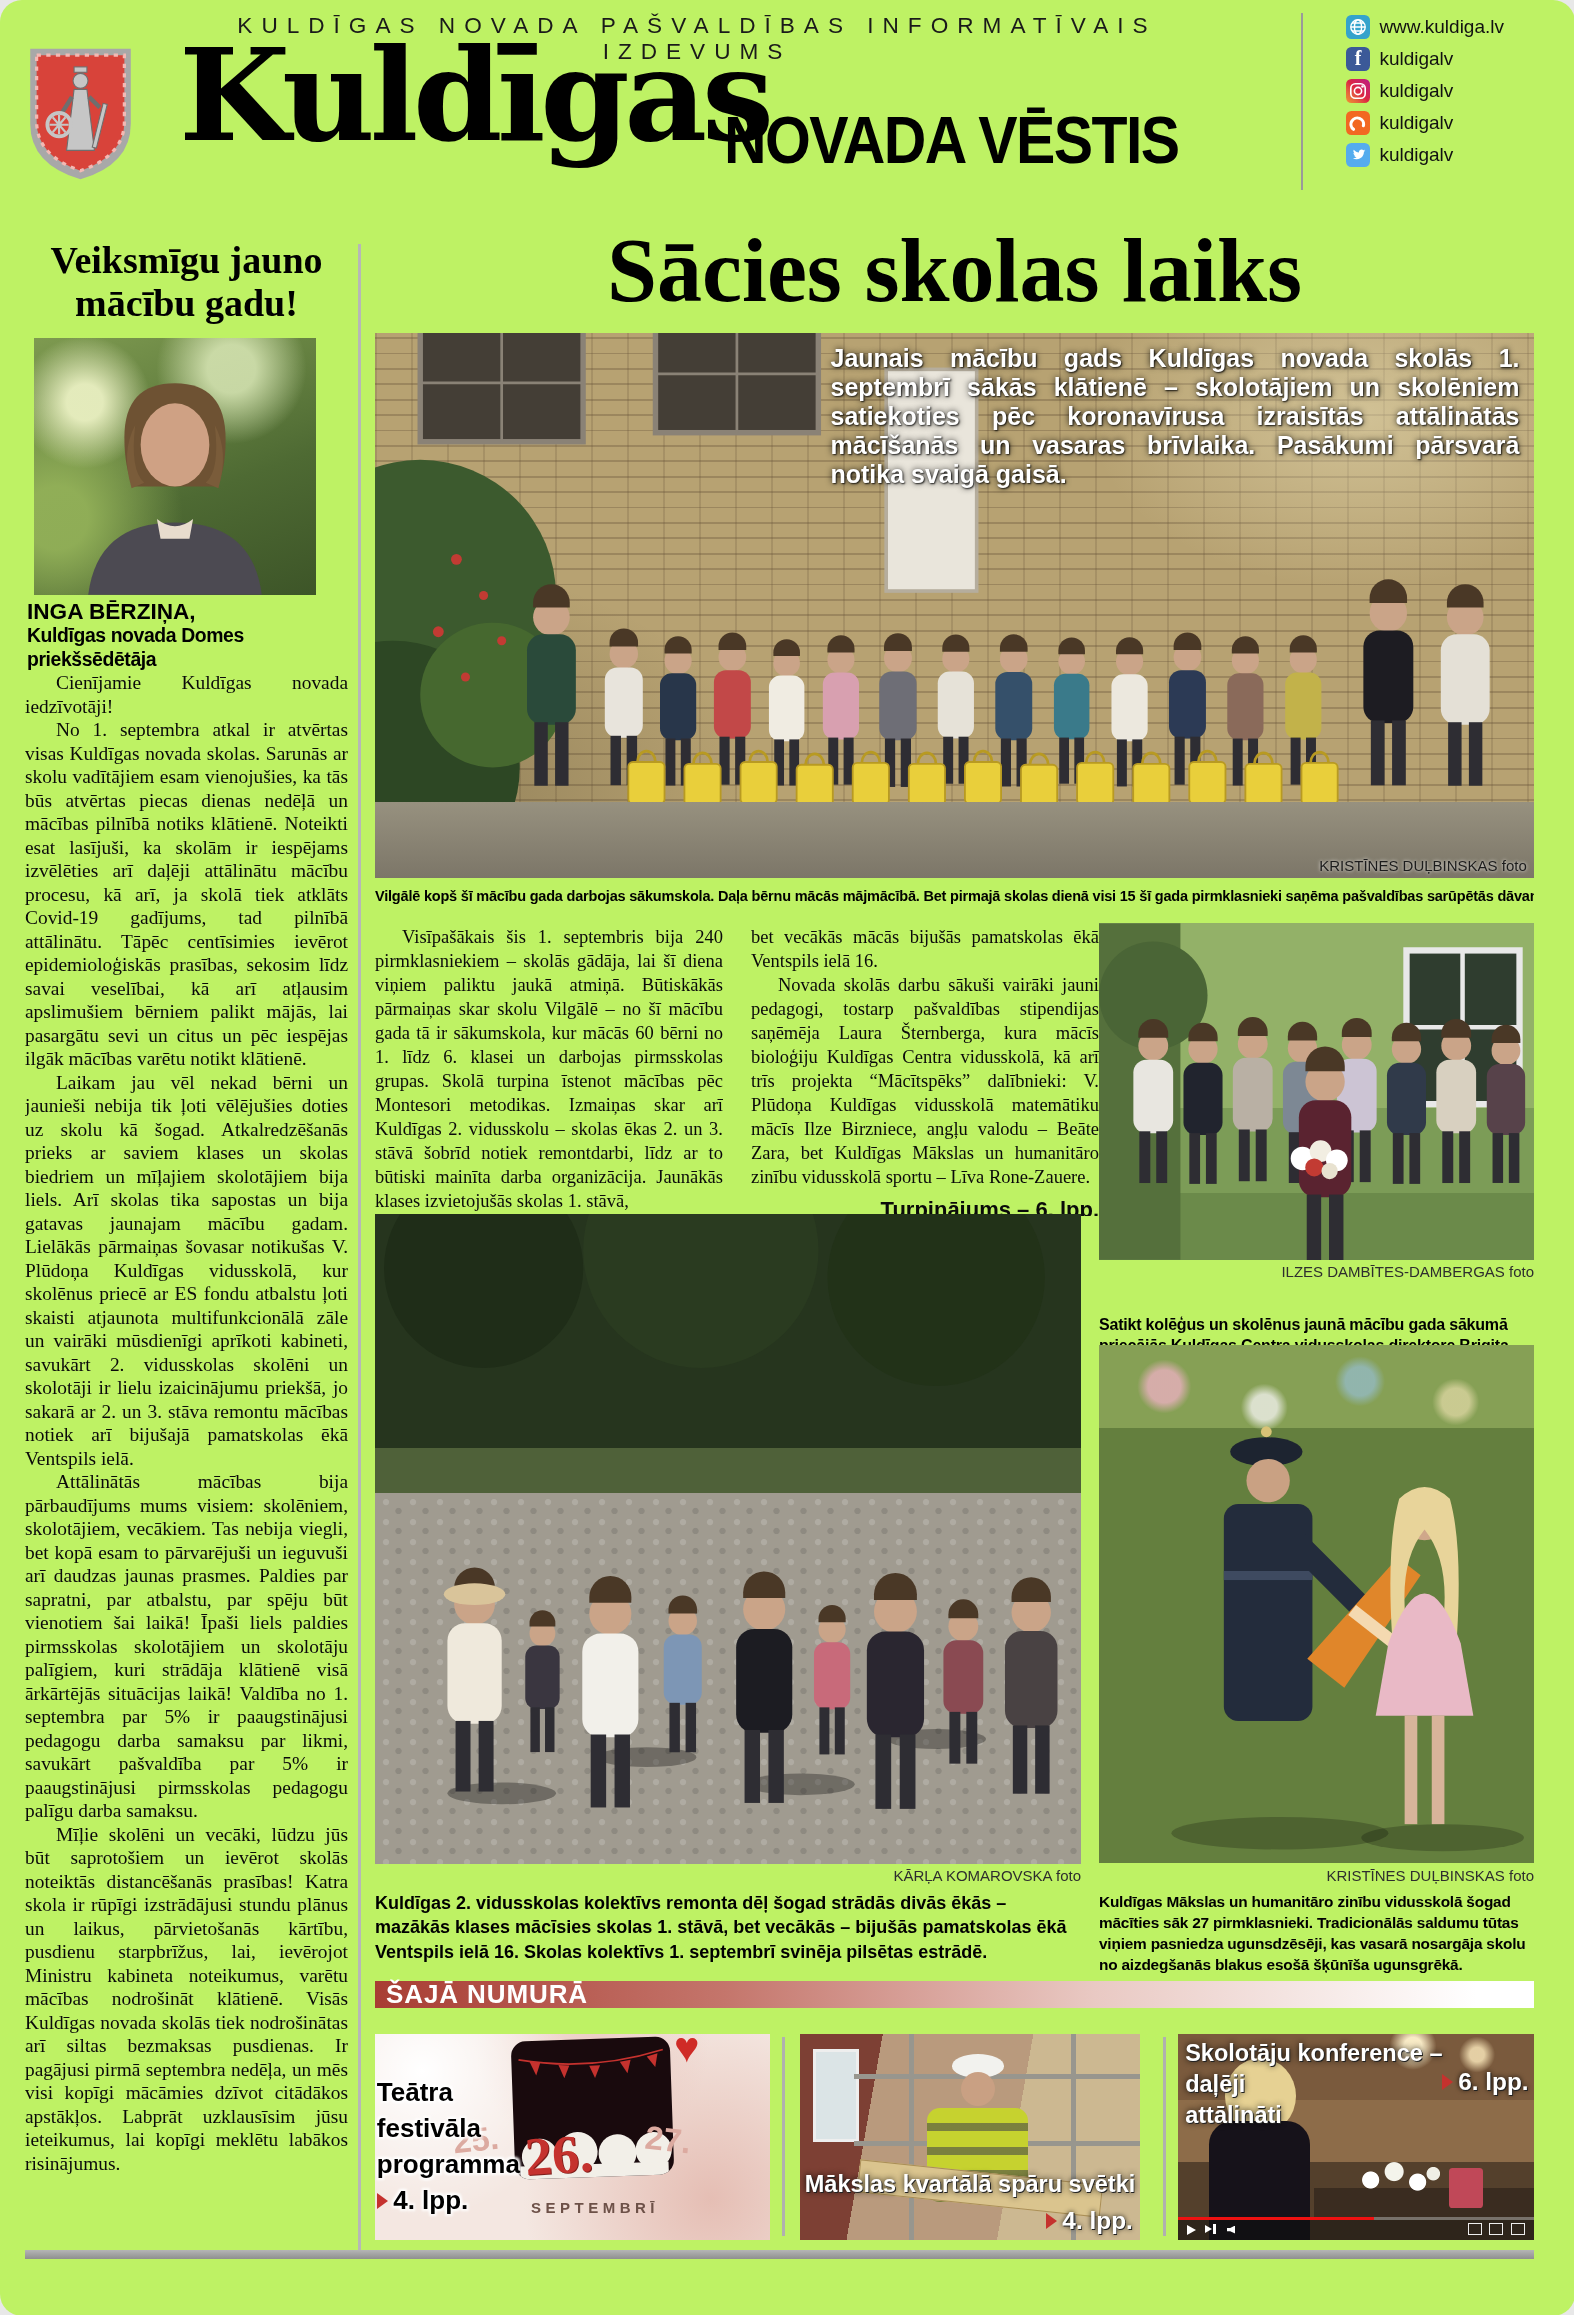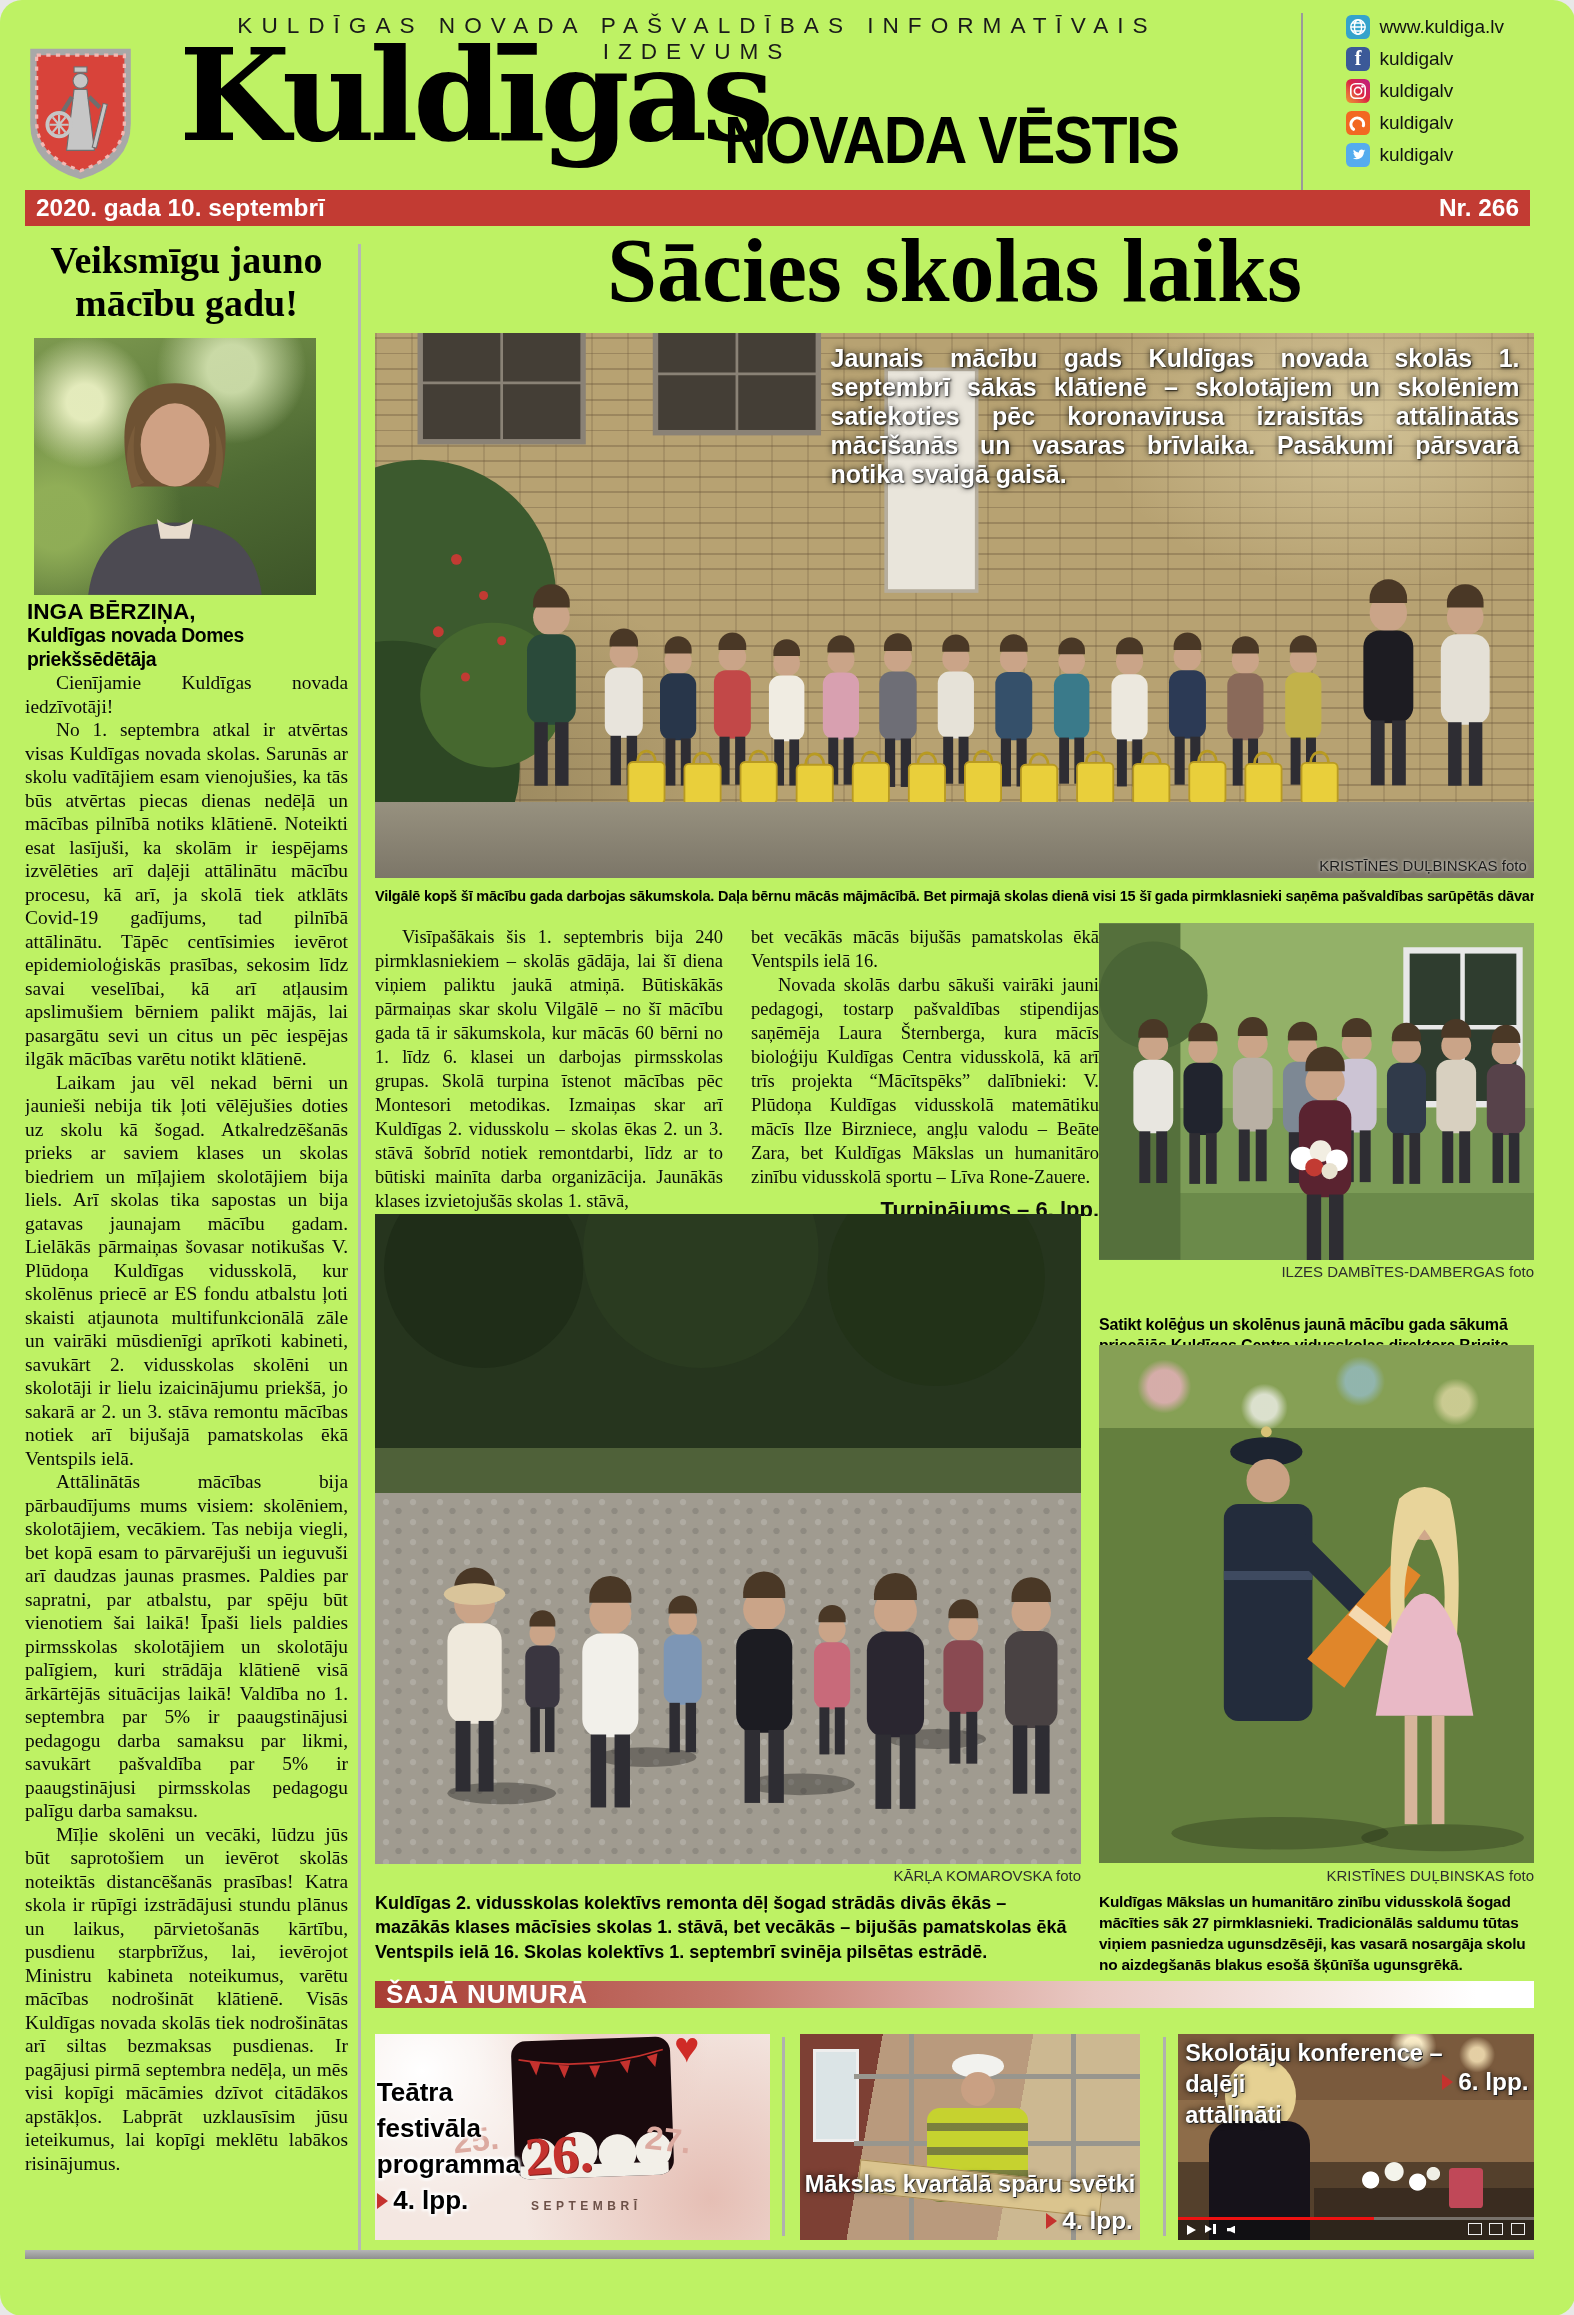--- a/index.html
+++ b/index.html
@@ -115,21 +115,21 @@
     background:
       radial-gradient(circle at 12% 18%,#fff 0,transparent 38%),
       radial-gradient(circle at 85% 80%,#e5beb4 0,transparent 50%),
       radial-gradient(circle at 55% 5%,#eccdc5 0,transparent 40%),#f4e7e1;}
   .p1-card{position:absolute;left:138px;top:5.4px;width:159px;height:138px;border-radius:14.5px;
     background:#190a0d;transform:rotate(-2deg);overflow:hidden;}
   .p1-num-big{position:absolute;left:150px;top:90px;font-family:"Liberation Serif",serif;
     font-weight:bold;font-size:54px;color:#c5322e;transform:rotate(-4deg);
     text-shadow:0.9px 0.9px 0 #7d1d1a;}
   .p1-num-side{position:absolute;font-weight:bold;font-size:33px;color:#dcaaa0;}
-  .p1-sept{position:absolute;left:156px;top:165px;font-size:12px;letter-spacing:4.5px;
+  .p1-sept{position:absolute;left:156px;top:165px;font-size:15px;letter-spacing:4.5px;
     color:#6d5148;font-weight:bold;}
   .p1-heart{position:absolute;left:299px;top:-11px;font-size:43px;color:#cf2b26;}
   .p1-text{position:absolute;left:1.8px;top:40px;font-weight:bold;font-size:26px;line-height:36px;color:#000;
     text-shadow:-1.8px -1.8px 2.7px #fff,1.8px -1.8px 2.7px #fff,-1.8px 1.8px 2.7px #fff,1.8px 1.8px 2.7px #fff;}
   .arrow{display:inline-block;width:0;height:0;border-top:8.1px solid transparent;
     border-bottom:8.1px solid transparent;border-left:11.8px solid #c5322e;margin-right:5.4px;}
   
   .promo2{left:800px;width:340px;
     background:linear-gradient(100deg,#7d4034 0 22%,#b99a7d 22% 62%,#ccb891 62%);}
   .p2-window{position:absolute;left:12.7px;top:14.5px;width:40px;height:87px;background:#dbe4e6;
@@ -248,24 +248,20 @@
     <div class="social-row">
       <span class="sicon s-tw">
         <svg width="18" height="18" viewBox="0 0 24 24">
             <path fill="#fff" d="M22 6c-.6.3-1.3.5-2 .6.7-.4 1.2-1.1 1.5-1.9-.7.4-1.4.7-2.2.9-.7-.7-1.6-1.1-2.6-1.1-1.9 0-3.4 1.5-3.4 3.4 0 .3 0 .5.1.8-2.8-.1-5.3-1.5-7-3.6-.3.5-.5 1.1-.5 1.7 0 1.2.6 2.2 1.5 2.8-.6 0-1.1-.2-1.6-.4v.1c0 1.6 1.2 3 2.7 3.3-.3.1-.6.1-.9.1-.2 0-.4 0-.6-.1.4 1.3 1.7 2.3 3.1 2.3-1.1.9-2.6 1.4-4.2 1.4H5c1.5 1 3.3 1.5 5.2 1.5 6.3 0 9.7-5.2 9.7-9.7v-.4c.7-.5 1.3-1.1 1.7-1.8z"></path>
           </svg>
       </span>
       <span class="social-label">kuldigalv</span>
     </div>
   </div>
 
-  <div class="datebar">
-    <span class="dtext">2020. gada 10. septembrī</span>
-    <span class="dtext">Nr. 266</span>
-  </div>
 
   <div class="lc-h">
     <div>Veiksmīgu jauno</div>
     <div>mācību gadu!</div>
   </div>
 
   <div class="portrait">
     <svg width="282" height="257" viewBox="0 0 312 284">
       <path d="M100 110 q0 -60 56 -60 q56 0 56 62 q0 34 -10 52 l-92 0 q-10 -20 -10 -54" fill="#6e5233"></path>
       <ellipse cx="156" cy="118" rx="38" ry="46" fill="#cfa184"></ellipse>

